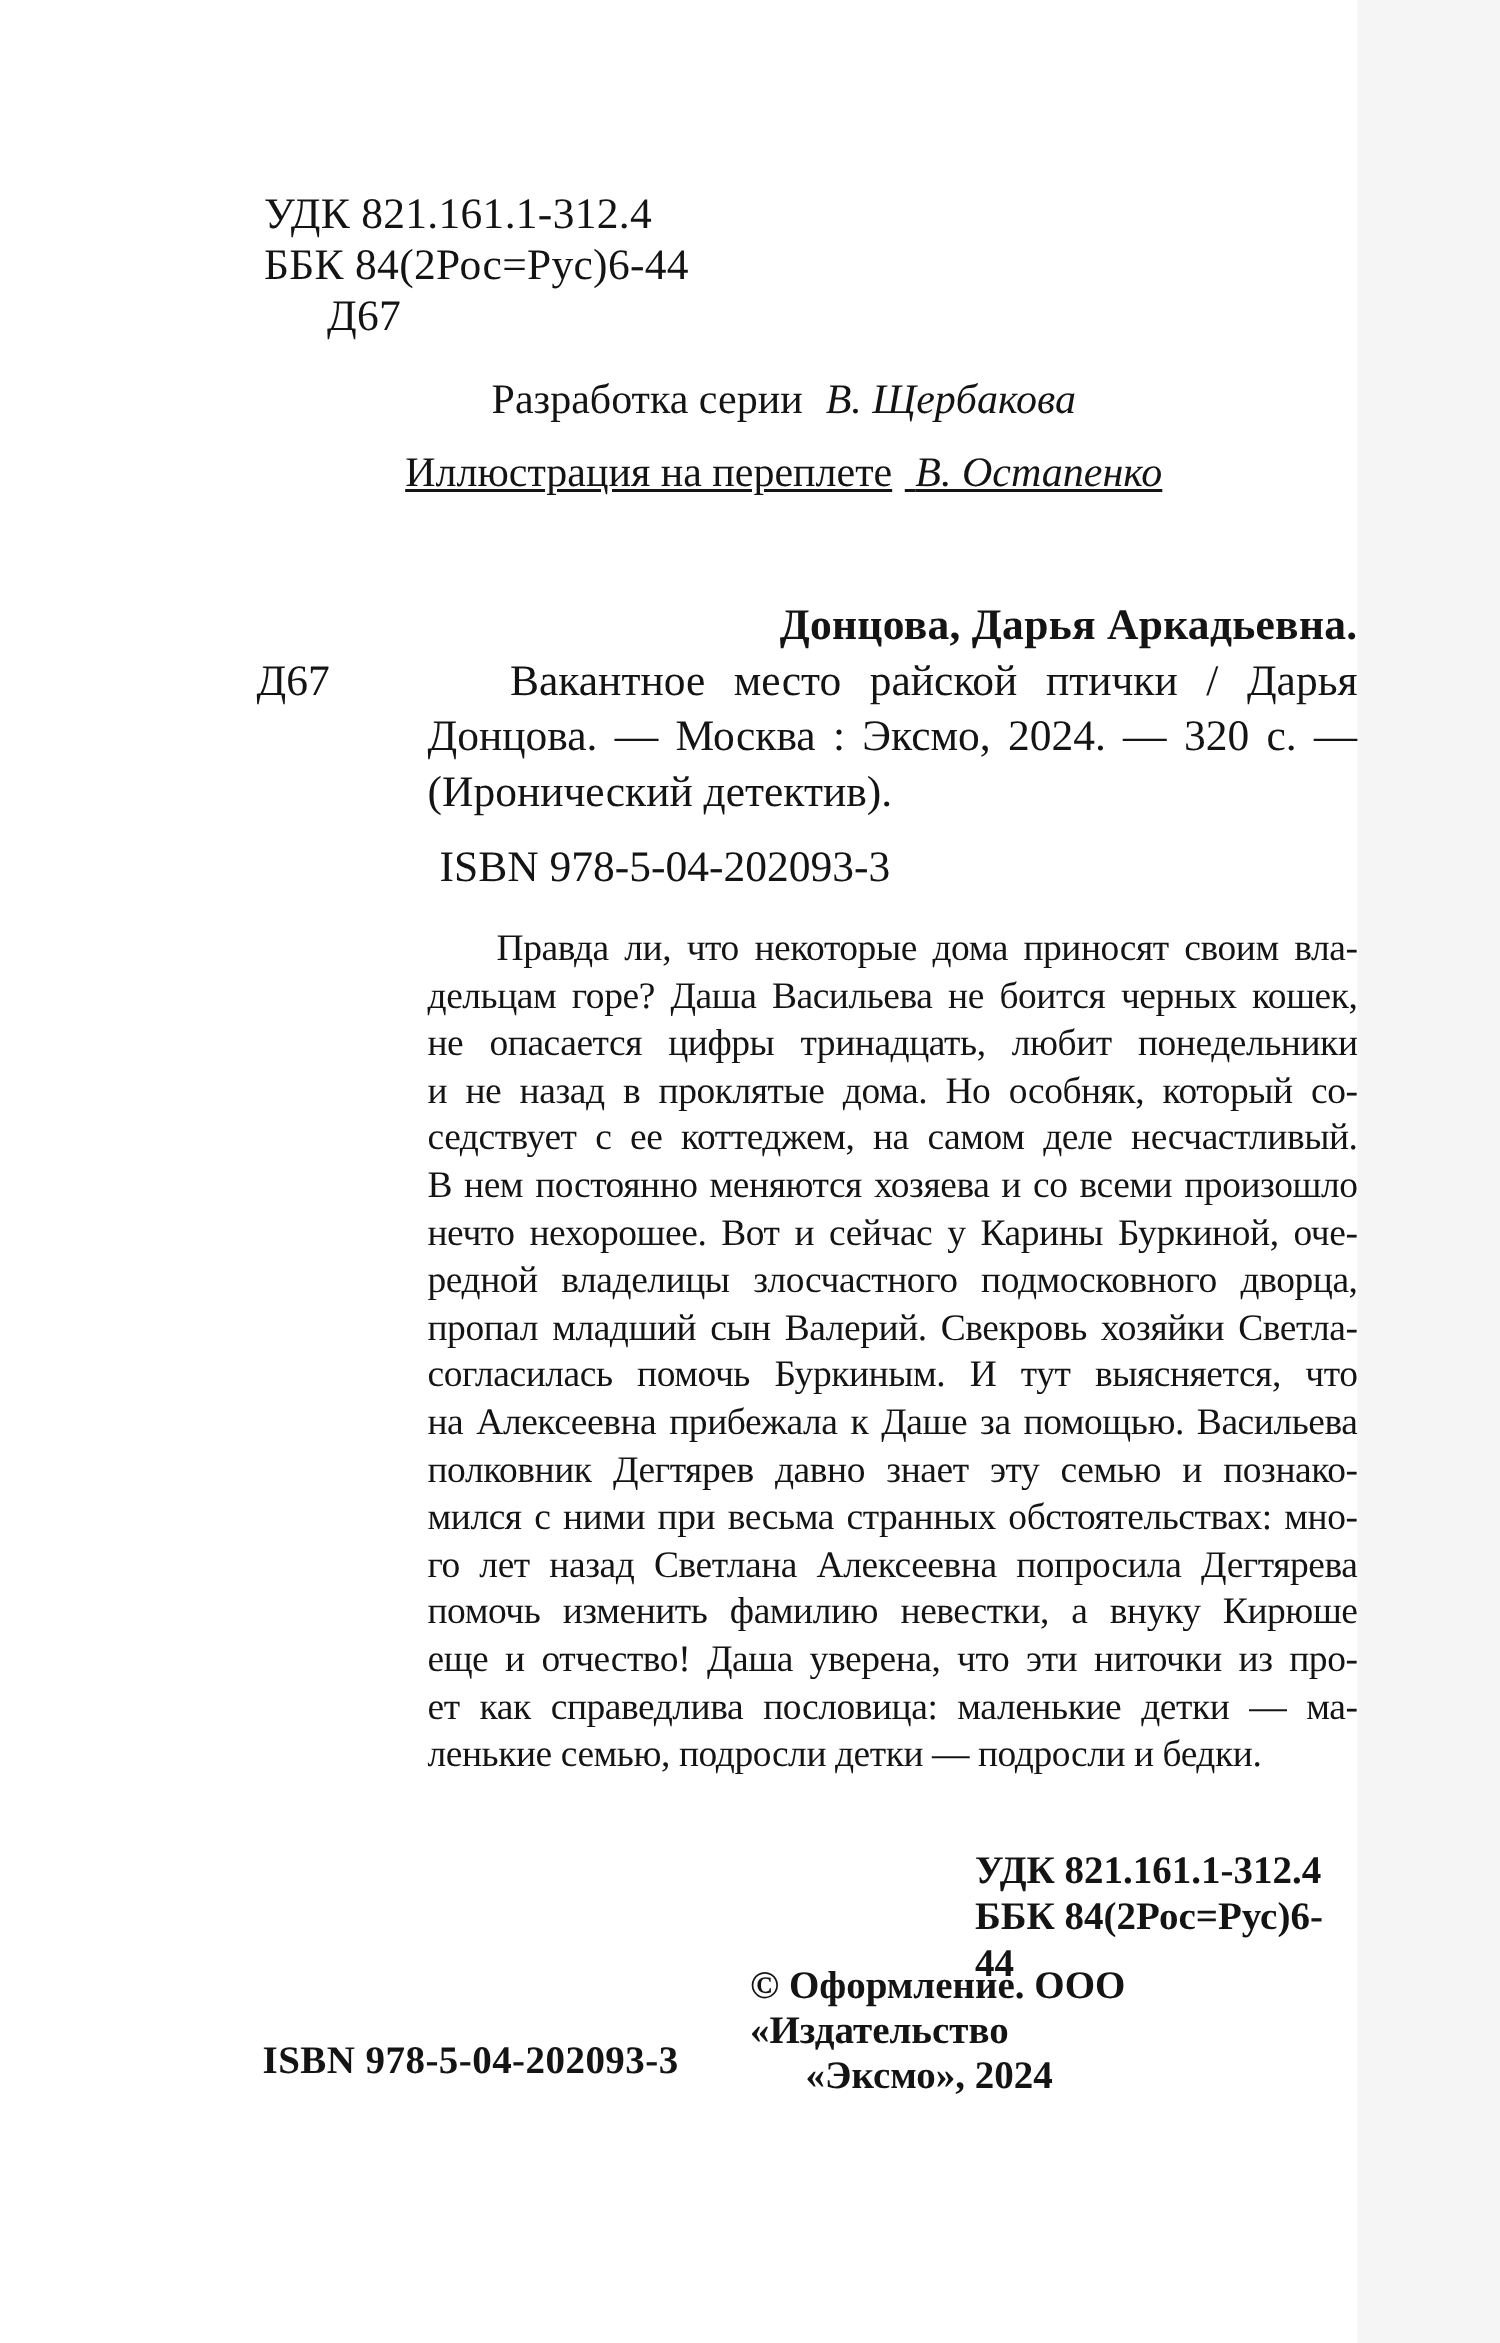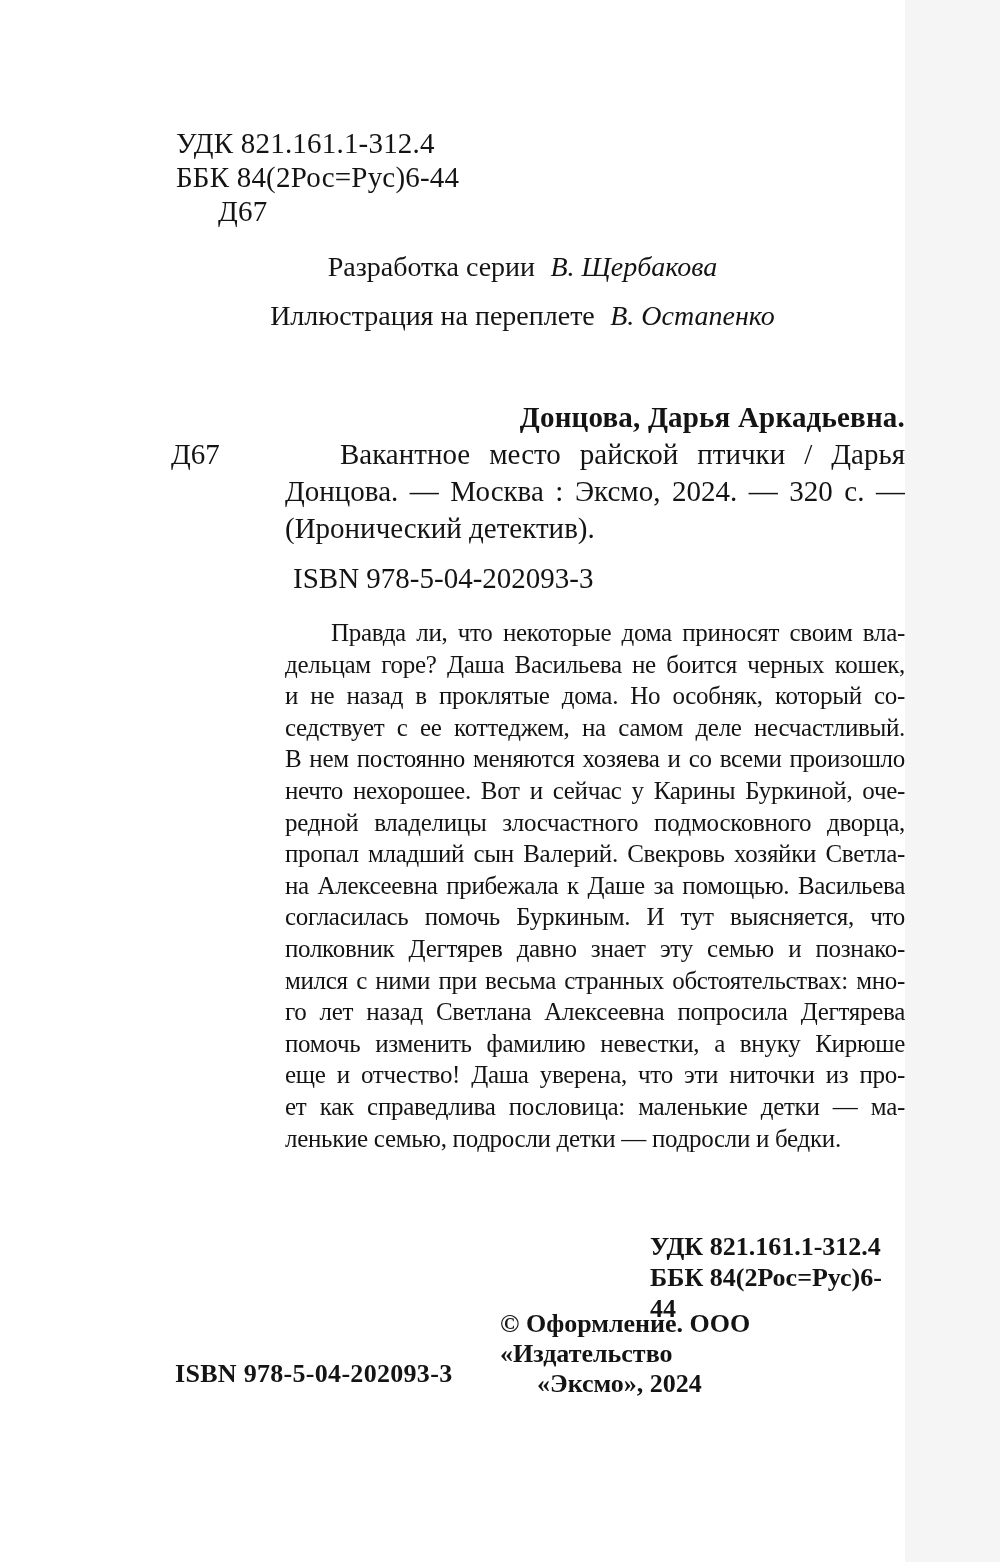--- a/index.html
+++ b/index.html
@@ -23,21 +23,21 @@
     letter-spacing: 0.2px;
   }
   .top-codes .author-sign { padding-left: 42px; }
 
   
   .credits {
     position: absolute; left: 160px; top: 251px; width: 725px;
     text-align: center;
     font-size: 28px; line-height: 32px;
   }
-  .credits .credit-line + .credit-line { margin-top: 17px; }
+  .credits .credit-line + .credit-line { margin-top: 17px; text-decoration: underline; }
   .credits .credit-label { margin-right: 0.3em; }
   .credits .credit-name { font-style: italic; }
 
   
   .entry {
     position: absolute; left: 245px; top: 399px; width: 660px;
     font-size: 29px; line-height: 37px;
   }
   .entry-heading { font-weight: bold; letter-spacing: 0.2px; text-align: right; }
   .entry-sign {
@@ -105,28 +105,29 @@
         <div>Вакантное место райской птички / Дарья</div>
         <div>Донцова. — Москва : Эксмо, 2024. — 320 с. —</div>
         <div>(Иронический детектив).</div>
       </div>
     <div class="entry-isbn">ISBN 978-5-04-202093-3</div>
   </div>
 
   <div class="annotation jlines">
       <div>Правда ли, что некоторые дома приносят своим вла-</div>
       <div>дельцам горе? Даша Васильева не боится черных кошек,</div>
+      <div>не опасается цифры тринадцать, любит понедельники</div>
       <div>и не назад в проклятые дома. Но особняк, который со-</div>
       <div>седствует с ее коттеджем, на самом деле несчастливый.</div>
       <div>В нем постоянно меняются хозяева и со всеми произошло</div>
       <div>нечто нехорошее. Вот и сейчас у Карины Буркиной, оче-</div>
       <div>редной владелицы злосчастного подмосковного дворца,</div>
       <div>пропал младший сын Валерий. Свекровь хозяйки Светла-</div>
+      <div>согласилась помочь Буркиным. И тут выясняется, что</div>
       <div>на Алексеевна прибежала к Даше за помощью. Васильева</div>
-      <div>согласилась помочь Буркиным. И тут выясняется, что</div>
       <div>полковник Дегтярев давно знает эту семью и познако-</div>
       <div>мился с ними при весьма странных обстоятельствах: мно-</div>
       <div>го лет назад Светлана Алексеевна попросила Дегтярева</div>
       <div>помочь изменить фамилию невестки, а внуку Кирюше</div>
       <div>еще и отчество! Даша уверена, что эти ниточки из про-</div>
       <div>ет как справедлива пословица: маленькие детки — ма-</div>
       <div>ленькие семью, подросли детки — подросли и бедки.</div>
     </div>
 
   <div class="bottom-codes">

